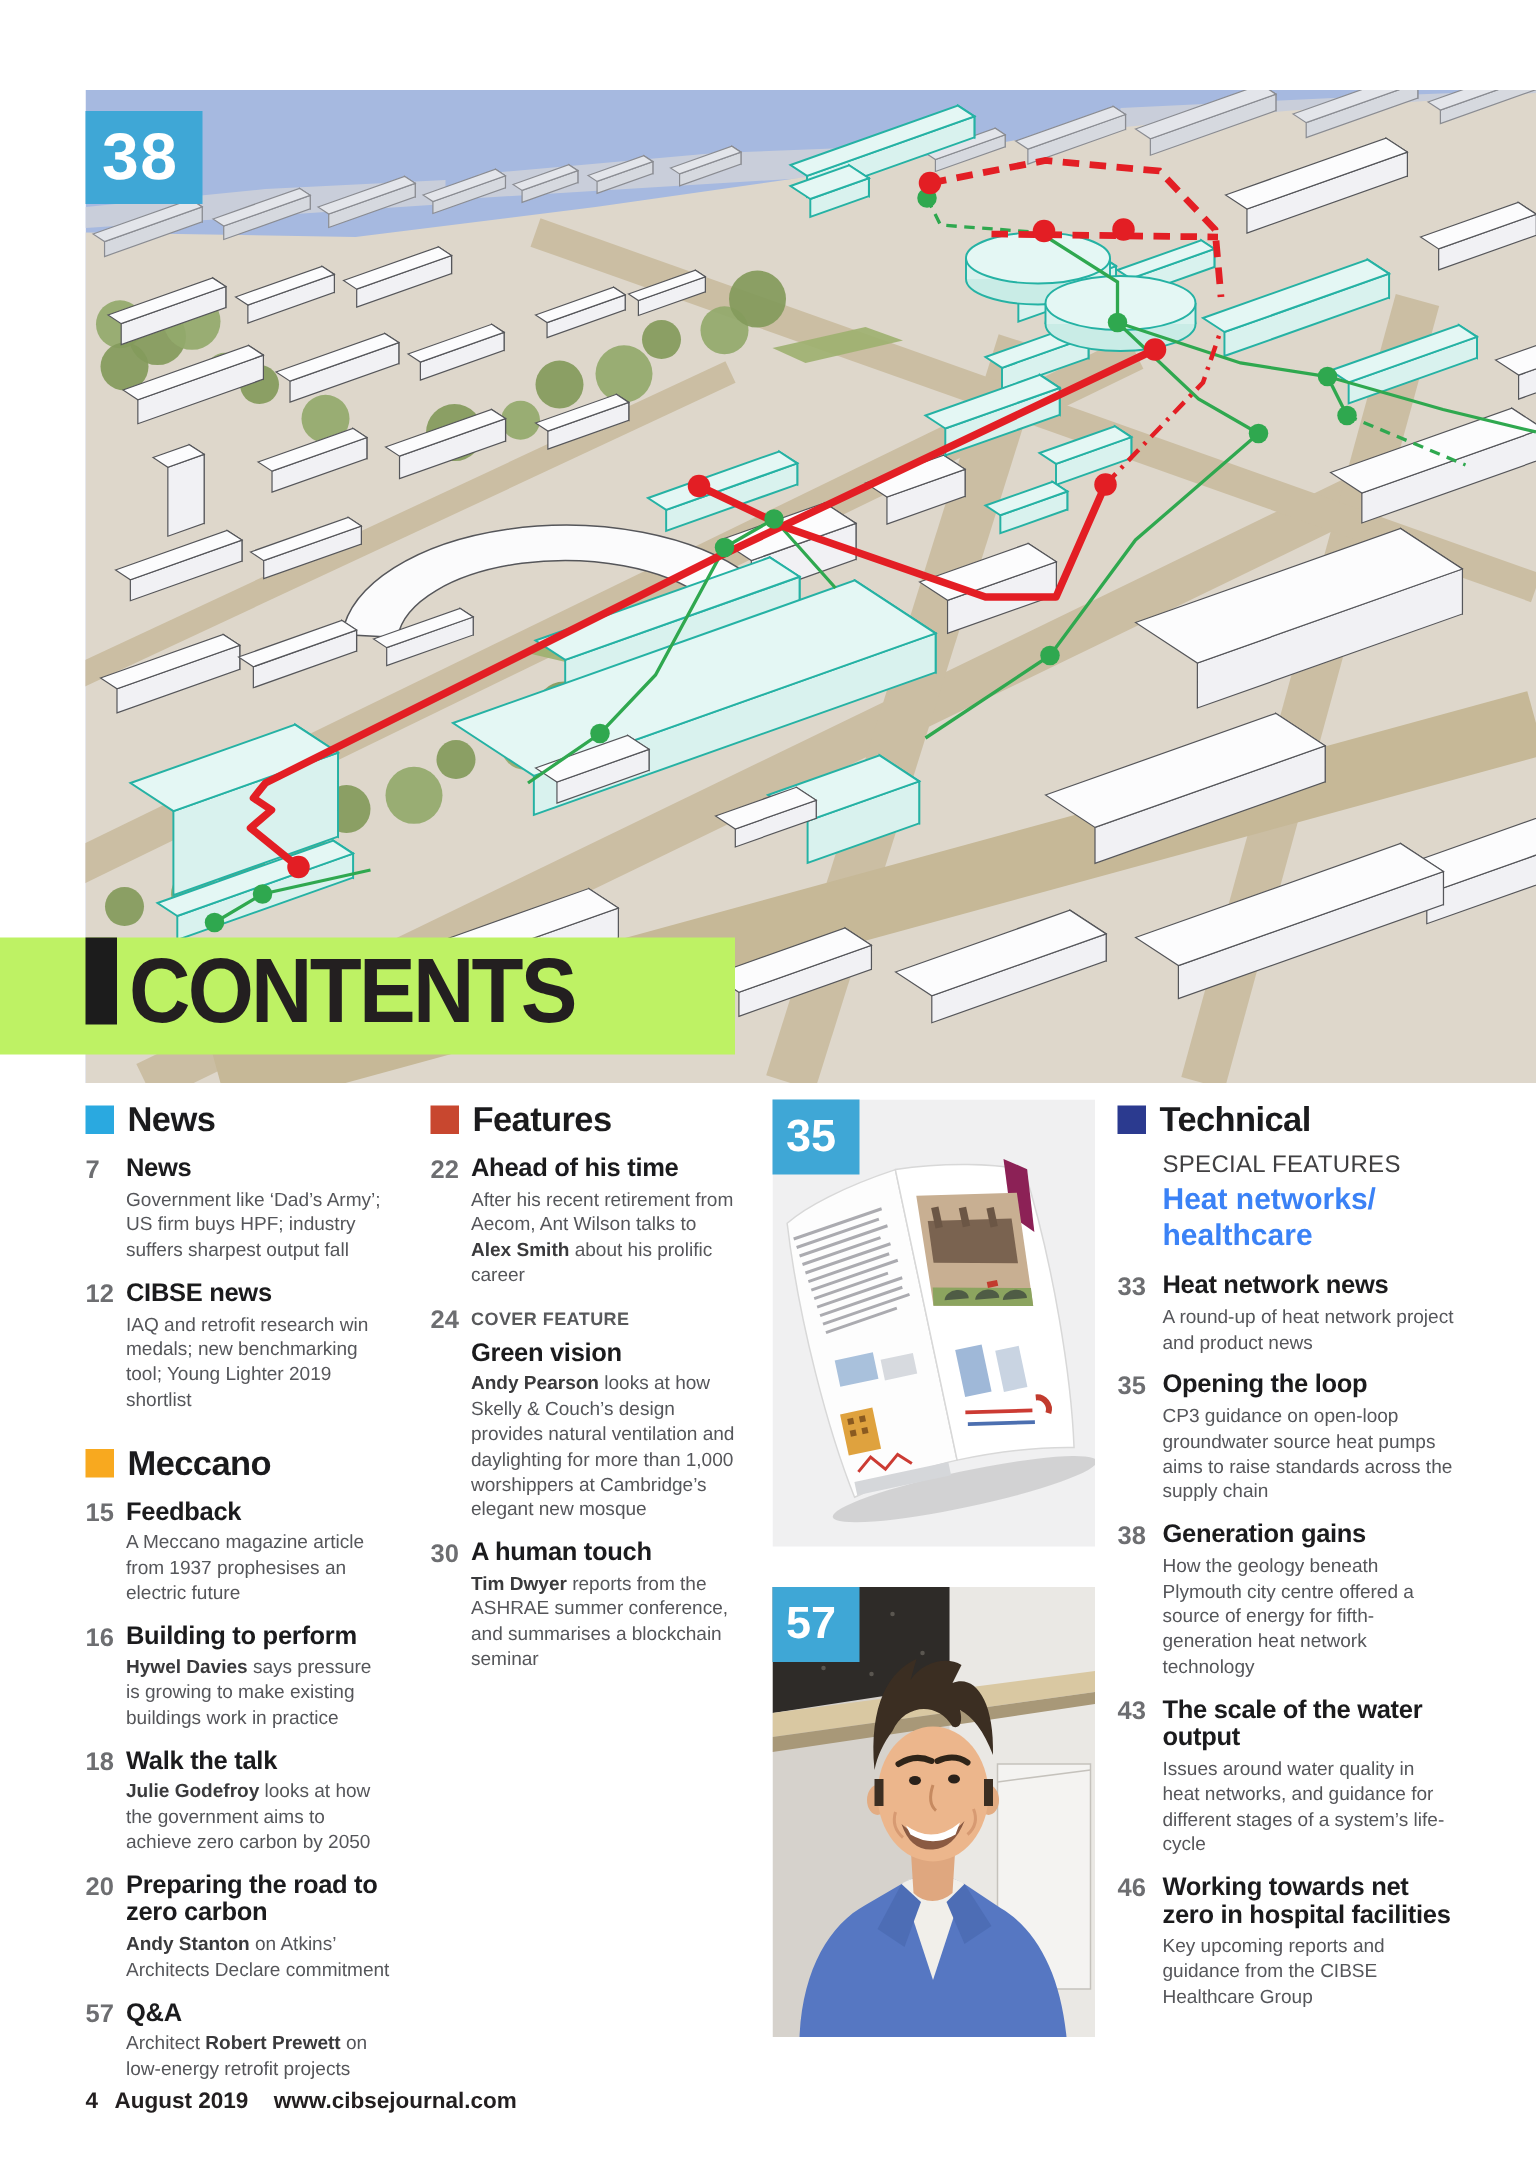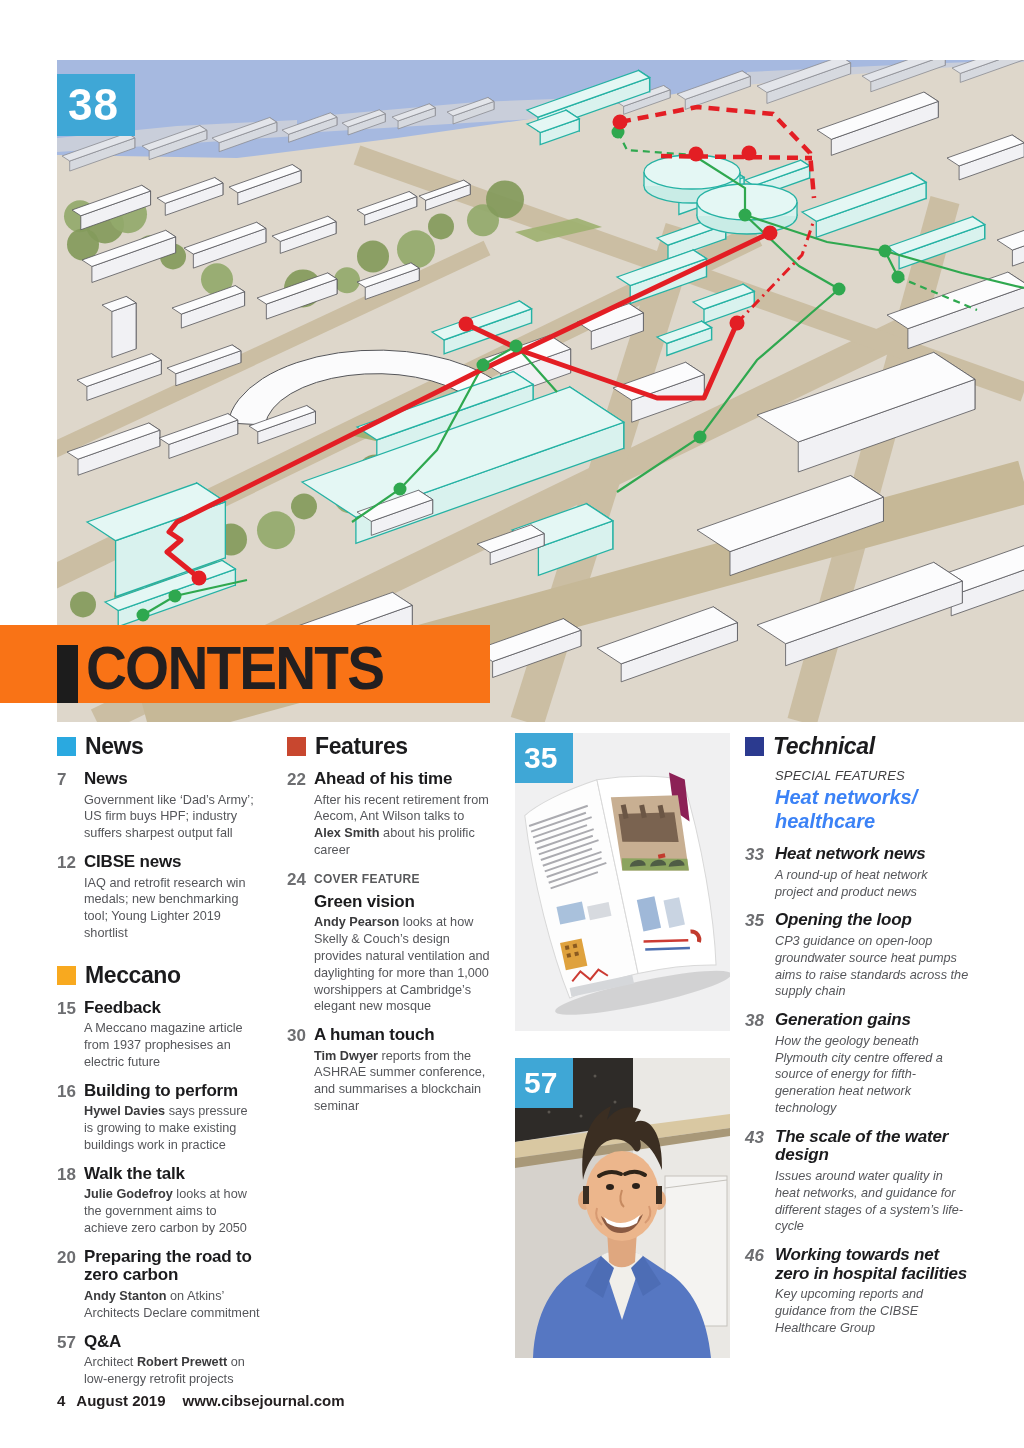--- a/index.html
+++ b/index.html
@@ -8,48 +8,48 @@
 
   
   .map-wrap{position:absolute;left:57px;top:60px;width:967px;height:662px;}
   .map-wrap svg{display:block;}
   .ref-tile{position:absolute;background:#3FA7D6;color:#fff;font-weight:bold;
             display:flex;align-items:center;box-sizing:border-box;}
   .ref-tile.big{left:0;top:14px;width:78px;height:62px;font-size:44px;padding-left:11px;letter-spacing:1px;}
   .ref-tile.sm{left:0;top:0;width:58px;height:50px;font-size:30px;padding-left:9px;}
 
   
-  .contents-band{position:absolute;left:0;top:625px;width:490px;height:78px;background:#f97316;
-                 display:flex;align-items:flex-end;}
+  .contents-band{position:absolute;left:0;top:625px;width:490px;height:78px;background:#bef264;
+                 display:flex;align-items:flex-start;}
   .contents-bar{width:21px;height:58px;background:#1c1c1c;margin-left:57px;flex:0 0 auto;}
   .contents-title{font-size:61px;font-weight:bold;color:#231F20;letter-spacing:-2px;margin-left:8px;
                   transform:scaleX(.93);transform-origin:left center;white-space:nowrap;}
 
   
   .col{position:absolute;top:733px;}
   #col-left{left:57px;width:203px;}
   #col-mid{left:287px;width:205px;}
   #col-img{left:515px;width:215px;}
-  #col-right{left:745px;width:224px;font-style:italic;}
+  #col-right{left:745px;width:224px;}
 
   .sec{margin-bottom:20px;}
   .sec-head{display:flex;align-items:center;gap:9px;margin:0 0 10px;}
   .sec-sq{width:19px;height:19px;flex:0 0 auto;}
   .sec-title{font-size:23px;font-weight:bold;color:#1b1b1d;margin:0;letter-spacing:-0.4px;}
 
   .entry{display:grid;grid-template-columns:27px 1fr;margin-bottom:11px;}
   #col-right .entry{grid-template-columns:30px 1fr;}
   .e-num{font-size:17px;font-weight:bold;color:#6D6E71;line-height:1.1;padding-top:1px;}
   .e-kicker{font-size:12px;font-weight:bold;color:#58595B;letter-spacing:.3px;margin:2px 0 7px;}
   .e-title{font-size:17px;font-weight:bold;color:#1b1b1d;line-height:1.1;margin:0 0 3px;letter-spacing:-0.2px;}
   .e-desc{font-size:12.7px;color:#55565A;line-height:1.32;margin:0;}
   .e-desc b{color:#3A3A3C;}
 
   .special{margin:-2px 0 12px 30px;}
-  .special-kicker{font-size:13px;color:#414042;letter-spacing:.2px;margin:0 0 3px;}
+  .special-kicker{font-size:16px;color:#414042;letter-spacing:.2px;margin:0 0 3px;}
   .special-line{font-size:20px;font-weight:bold;color:#3b82f6;line-height:1.18;}
 
   
   .img-card{position:relative;width:215px;}
   #img35{height:312px;}
   #img57{height:300px;margin-top:13px;}
 
   
   .footer{position:absolute;left:57px;top:1392px;display:flex;align-items:baseline;
           font-size:15px;font-weight:bold;color:#231F20;}
@@ -575,21 +575,21 @@
         <div class="entry">
           <div class="e-num">38</div>
           <div class="e-body">
             <h3 class="e-title">Generation gains</h3>
             <p class="e-desc">How the geology beneath Plymouth city centre offered a source of energy for fifth-generation heat network technology</p>
           </div>
         </div>
         <div class="entry">
           <div class="e-num">43</div>
           <div class="e-body">
-            <h3 class="e-title">The scale of the water design</h3>
+            <h3 class="e-title">The scale of the water output</h3>
             <p class="e-desc">Issues around water quality in heat networks, and guidance for different stages of a system’s life-cycle</p>
           </div>
         </div>
         <div class="entry">
           <div class="e-num">46</div>
           <div class="e-body">
             <h3 class="e-title">Working towards net zero in hospital facilities</h3>
             <p class="e-desc">Key upcoming reports and guidance from the CIBSE Healthcare Group</p>
           </div>
         </div>

